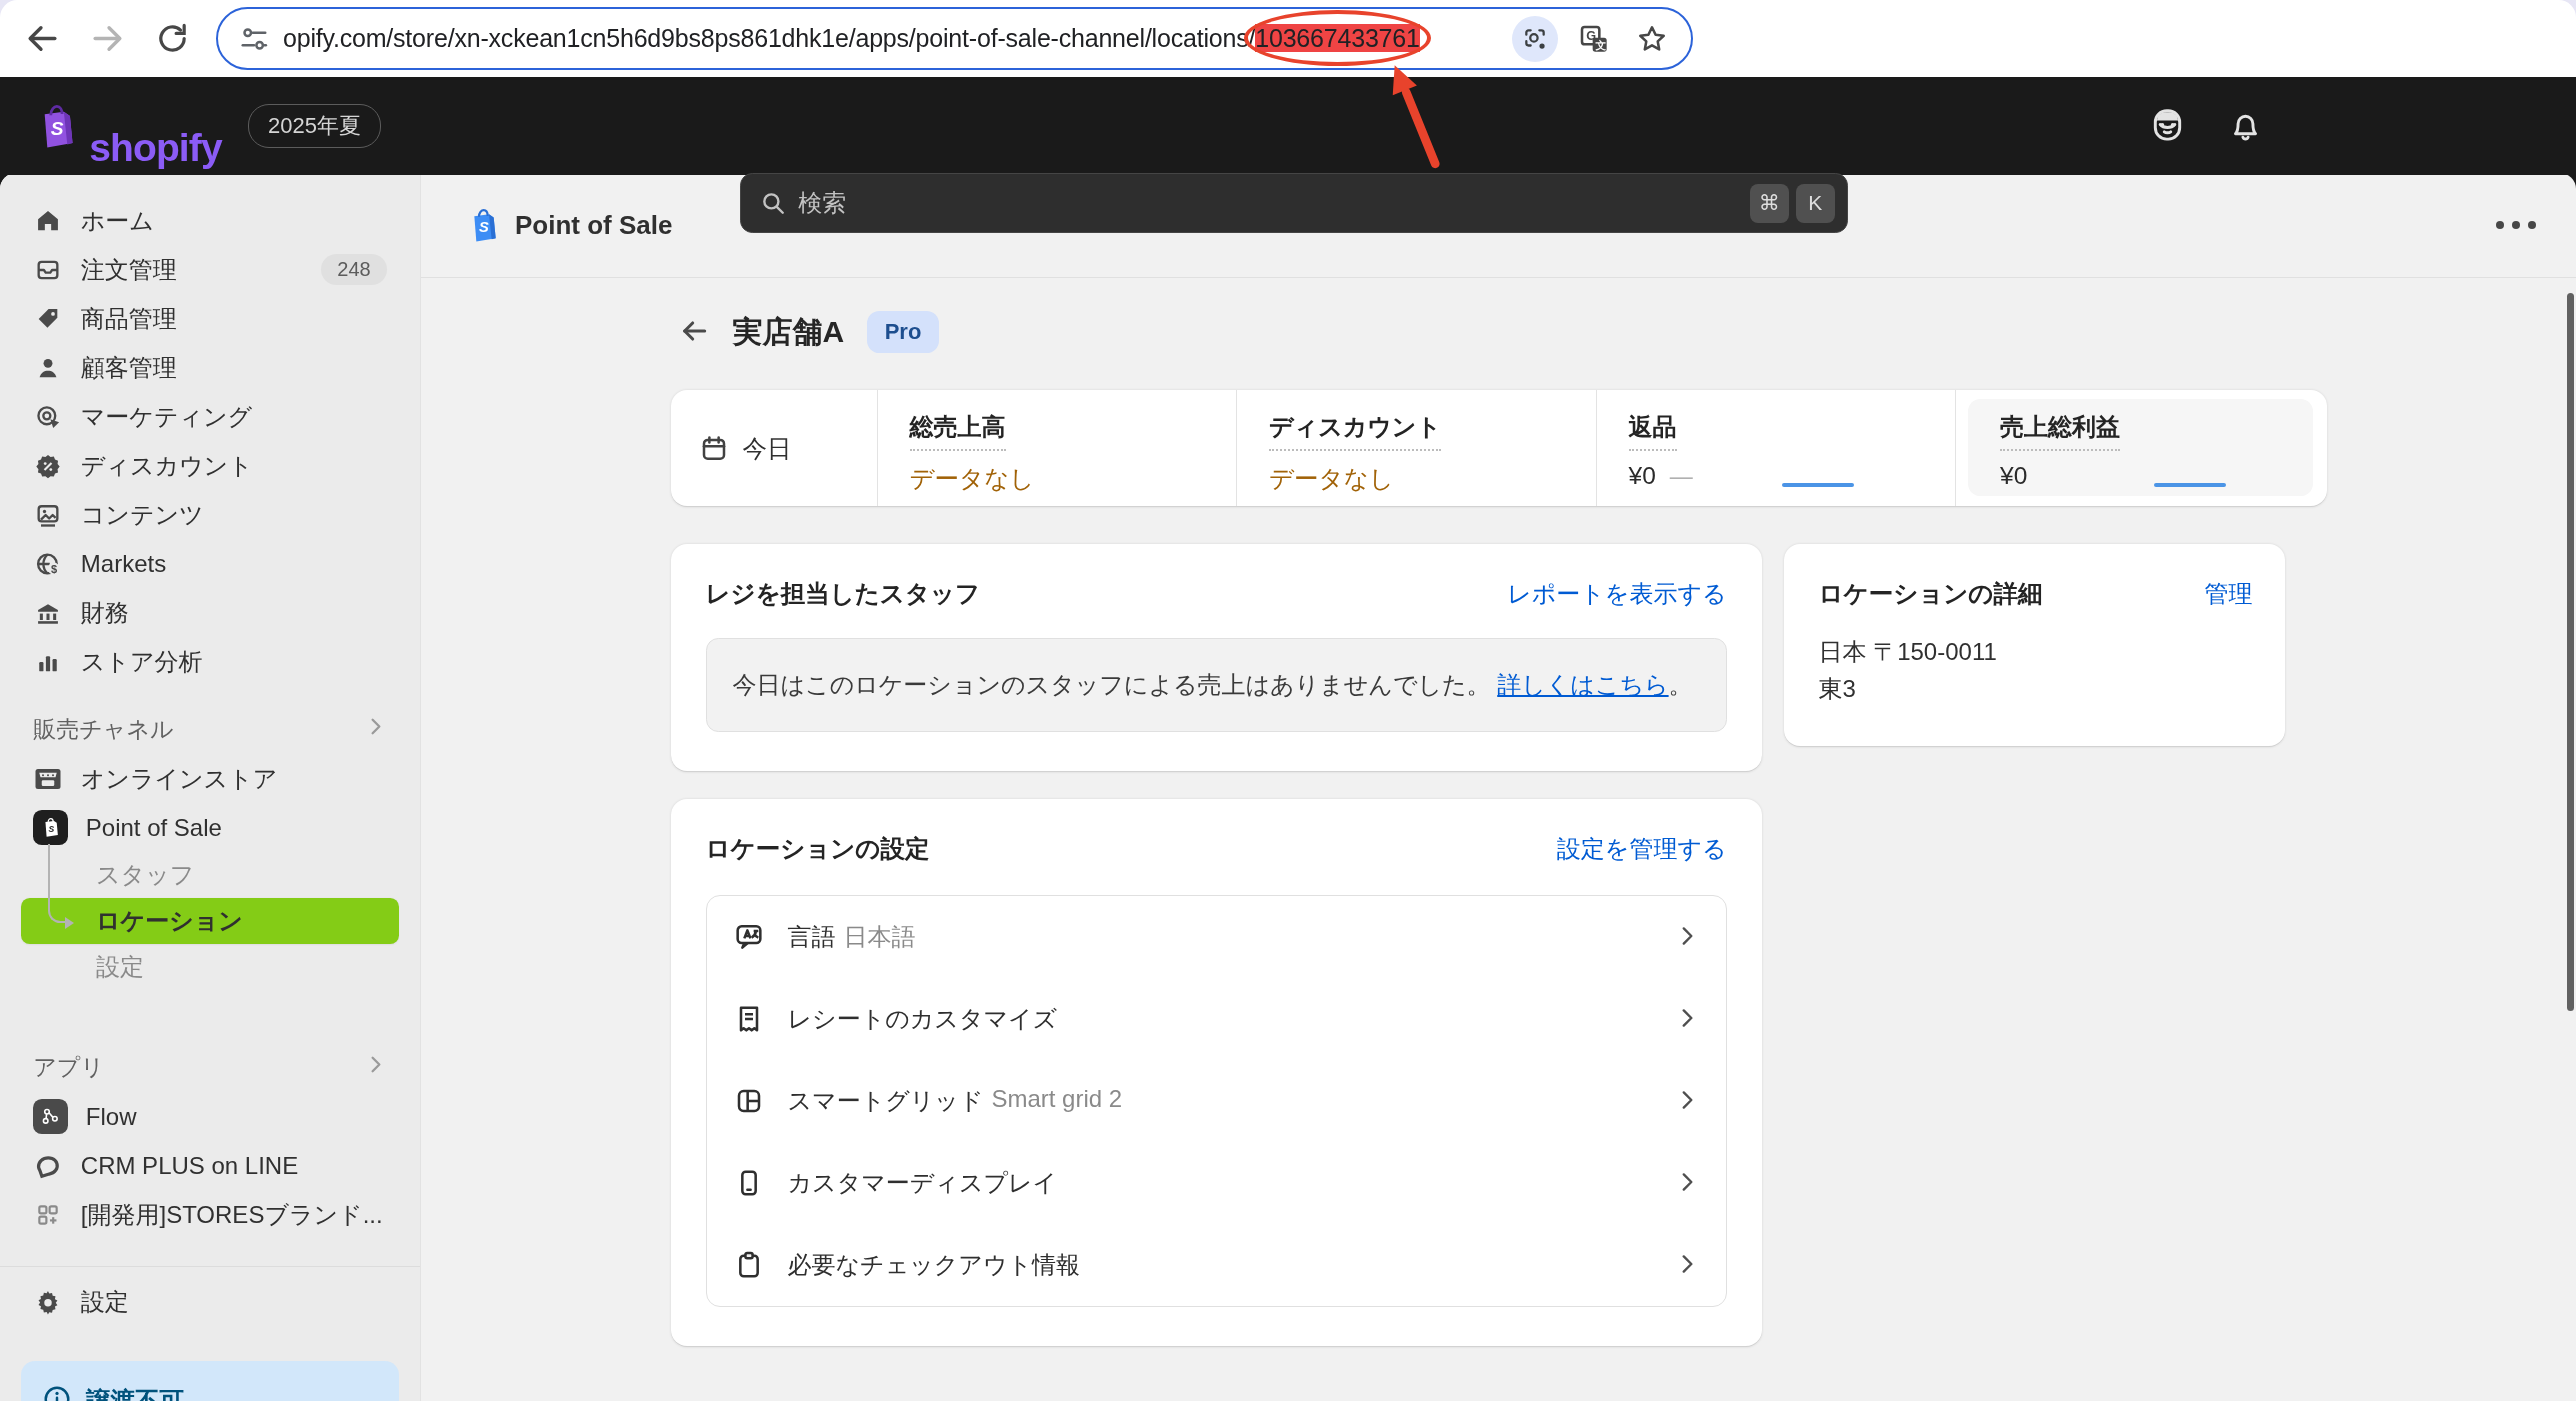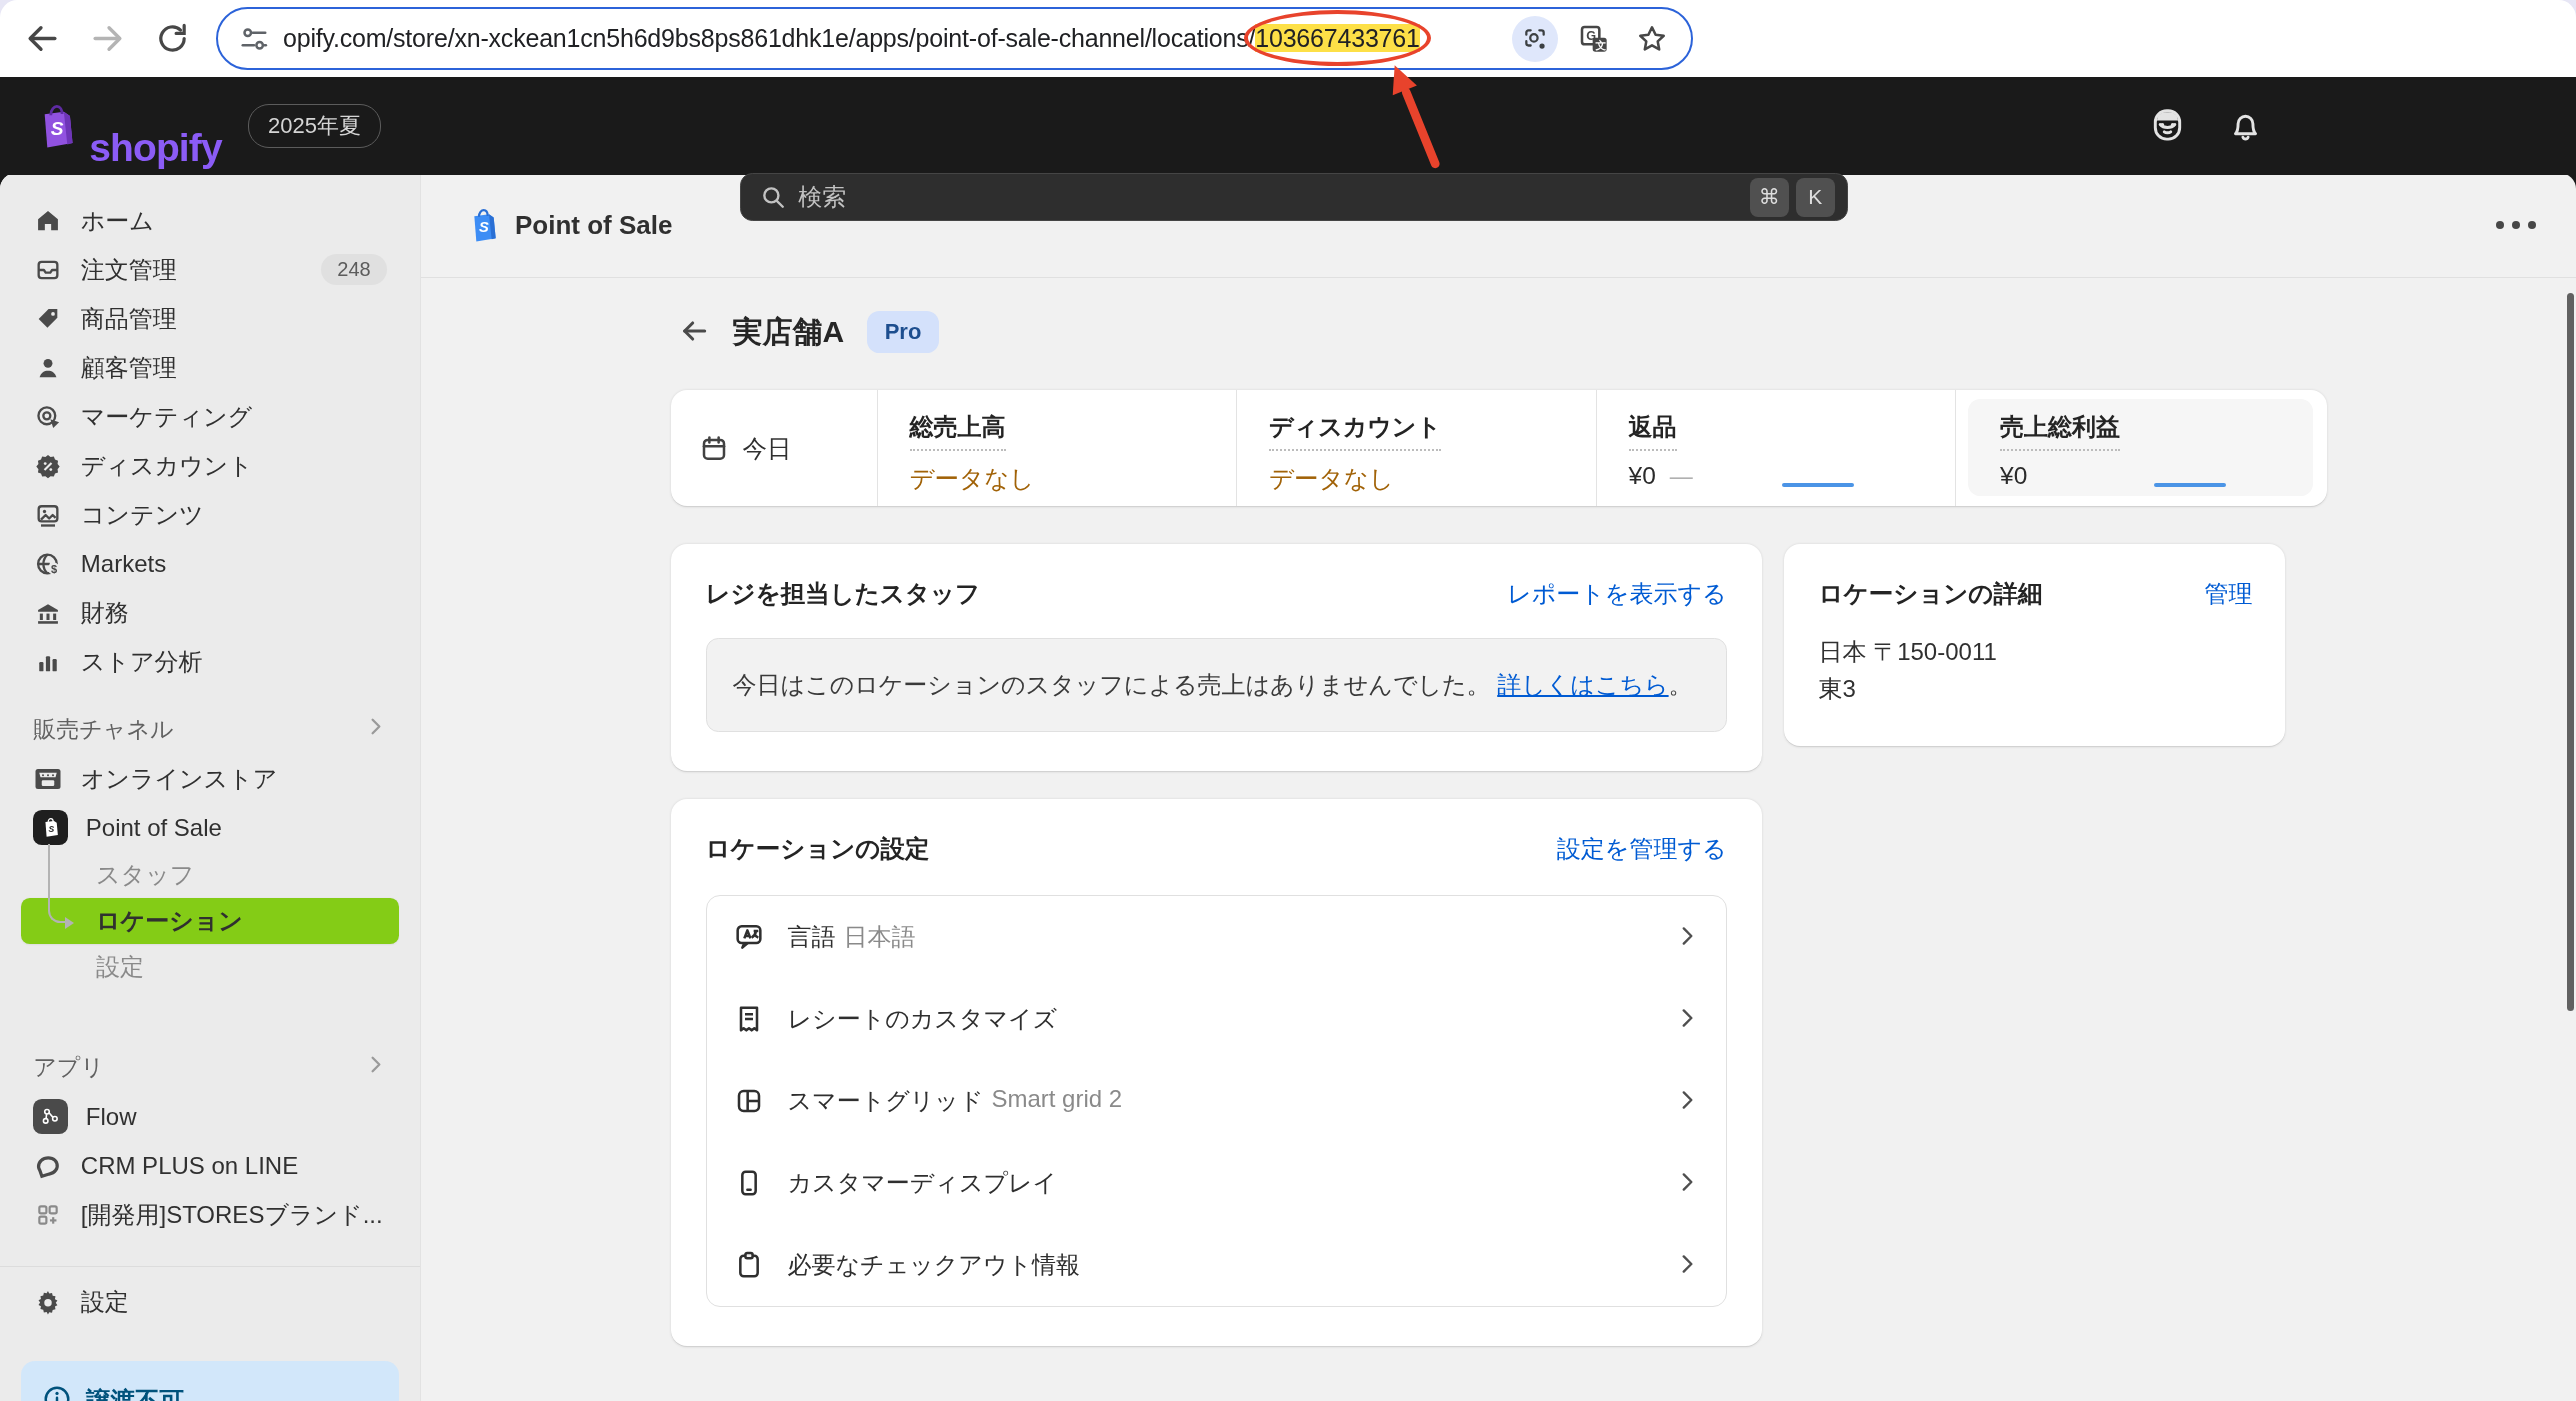--- a/index.html
+++ b/index.html
@@ -7,35 +7,35 @@
     font-family:"Liberation Sans", sans-serif; background:#1a1a1a; }
 
   
   .window-bg { position:absolute; top:0; left:0; width:2576px; height:81px; background:#e7e6f5; }
   .chrome { position:absolute; top:0; left:0; width:2576px; height:77px; background:#ffffff;
     border-radius:17.5px 17.5px 0 0; display:flex; align-items:center; z-index:30; }
   .nav-btn { width:46px; height:46px; margin-left:19px; display:flex; align-items:center; justify-content:center; }
   .urlbar { position:relative; margin-left:21px; width:1477px; height:63px; border:2.6px solid #2c63d9;
     border-radius:33px; background:#fff; display:flex; align-items:center; padding:0 16px 0 21px; z-index:31; }
   .url-text { flex:1; font-size:25px; letter-spacing:-0.2px; color:#202124; white-space:nowrap; }
-  .hl { position:relative; background:#fde047; }
+  .hl { position:relative; background:#ef4444; }
   .hl-ring { position:absolute; inset:-14px -11.4px; border:4.4px solid #e8432c; border-radius:50%; pointer-events:none; }
   .hl-arrow { position:absolute; left:130px; top:37px; width:58px; height:109px; overflow:visible; pointer-events:none; z-index:60; }
   .urlbar-icons { display:flex; align-items:center; gap:12.3px; }
   .lens-circle { width:46px; height:46px; border-radius:50%; background:#dfe7fb; display:flex; align-items:center; justify-content:center; }
   .chrome svg { display:block; }
 
   
   .topbar { position:absolute; top:77px; left:0; width:2576px; height:98px; background:#1a1a1a;
     display:flex; align-items:center; z-index:20; }
   .logo-wrap { display:flex; align-items:center; margin-left:35px; gap:12.3px; }
   .logo-word { color:#8b5cf6; font-size:39px; font-weight:700; letter-spacing:-0.9px;margin-top:44px; }
   .ver-pill { margin-left:14px; border:1.8px solid #5c5c5c; border-radius:21px; color:#d5d5d5;
     font-size:22px; padding:6.1px 19px; }
-  .search { position:absolute; left:740px; top:96px; width:1108px; height:48px; background:#2e2e2e;
+  .search { position:absolute; left:740px; top:96px; width:1108px; height:60px; background:#2e2e2e;
     border:0.9px solid #454545; border-radius:12.3px; display:flex; align-items:center; padding:0 12.3px 0 19px; color:#c2c2c2; }
   .search-label { font-size:24px; margin-left:12.3px; flex:1; }
   .kbd { width:39px; height:39px; background:#505050; border-radius:8px; color:#dedede; font-size:21px;
     display:flex; align-items:center; justify-content:center; margin-left:7px; }
   .top-icons { margin-left:auto; padding-right:312px; display:flex; gap:40px; align-items:center; }
 
   
   .content { position:absolute; top:173px; left:0; width:2576px; height:1228px; background:#f1f1f1;
     border-radius:16px 16px 0 0; overflow:hidden; display:flex; z-index:10; }
 

